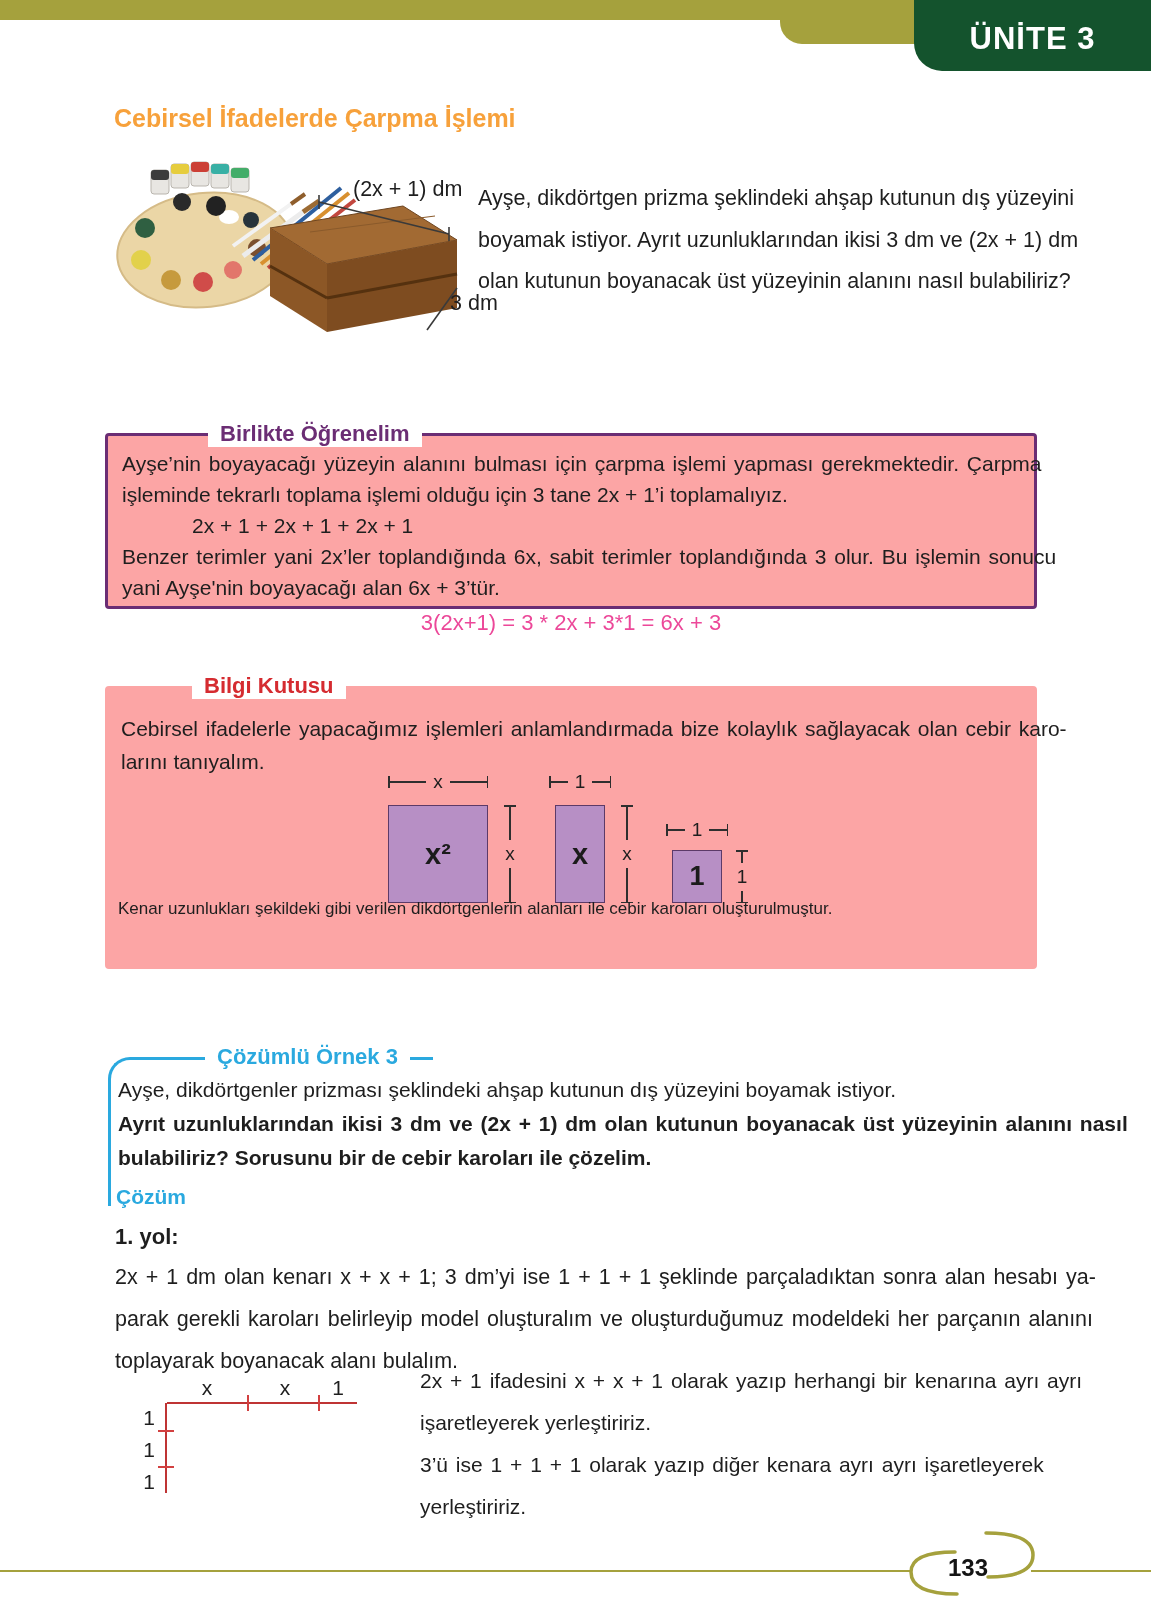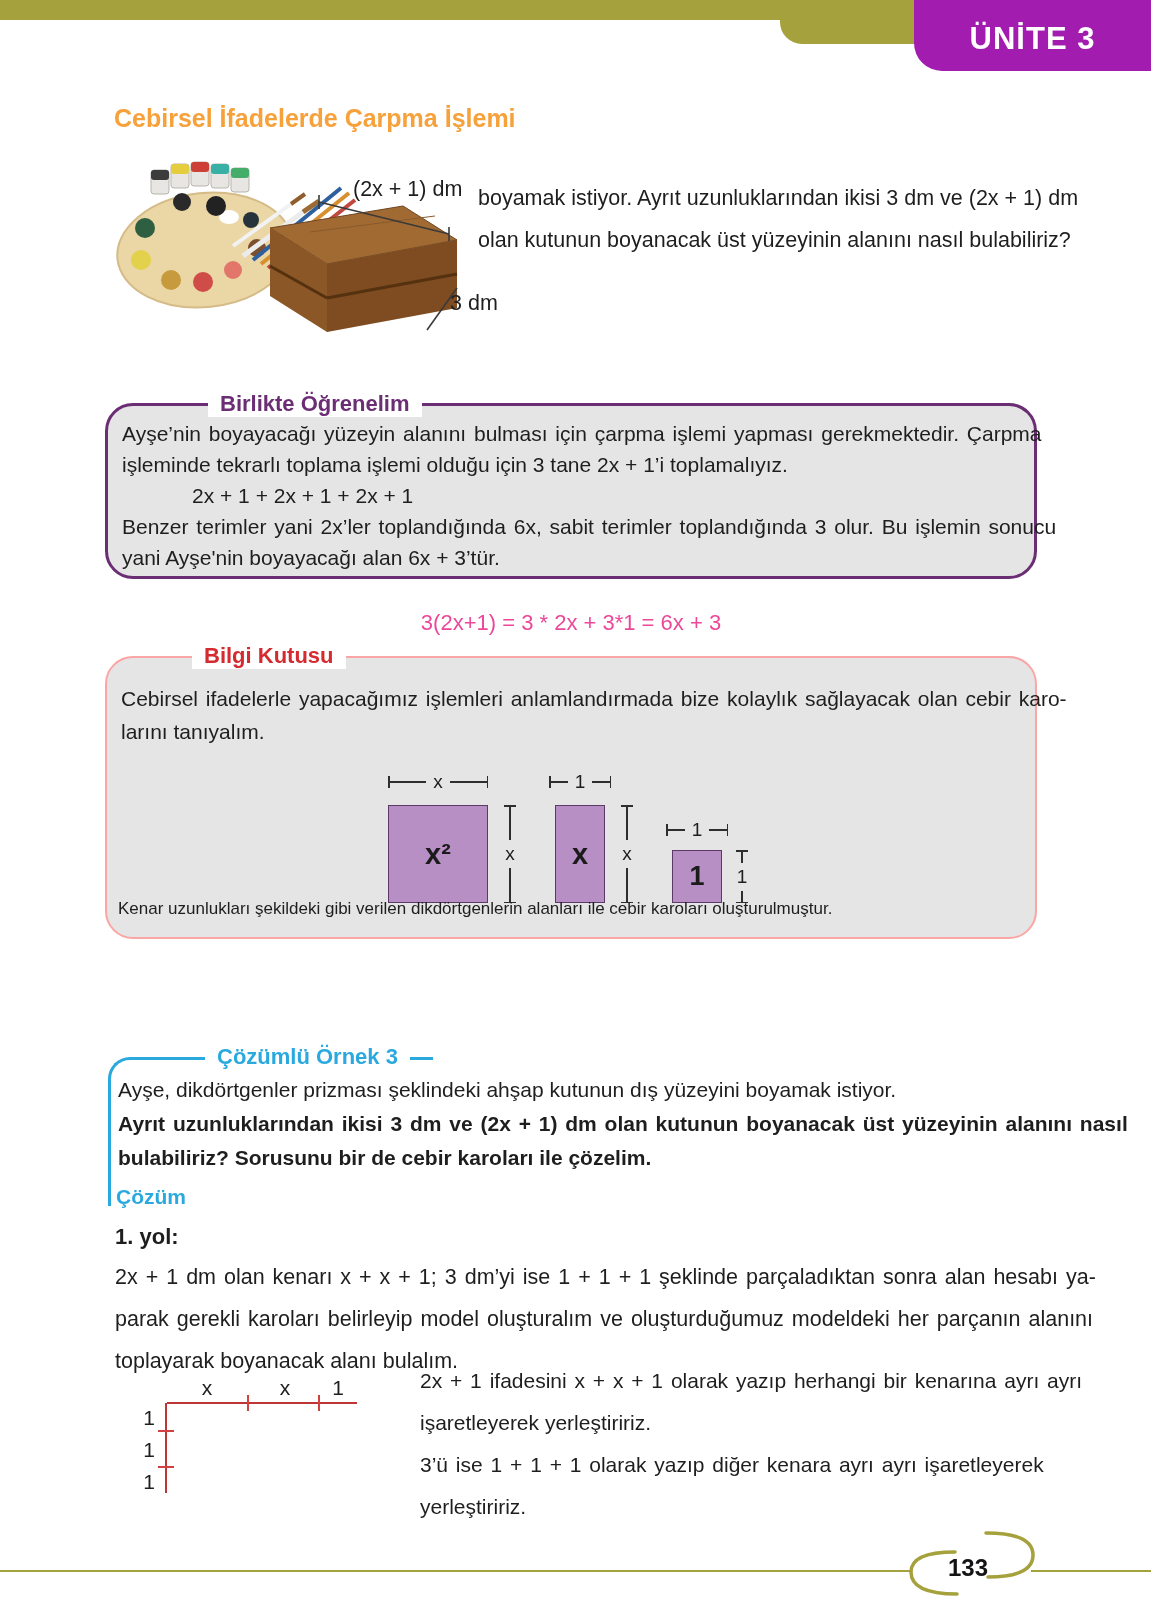--- a/index.html
+++ b/index.html
@@ -3,34 +3,34 @@
 <meta charset="utf-8">
 <style>
   html,body{margin:0;padding:0;background:#ffffff;}
   .page{position:relative;width:1151px;height:1624px;background:#fff;overflow:hidden;
         font-family:"Liberation Sans",sans-serif;color:#1e1e1e;}
   .page > *{position:absolute;}
 
   
   .topbar{left:0;top:0;width:1151px;height:20px;background:#A5A13D;}
   .tab-mid{right:0;top:0;width:371px;height:44px;background:#A5A13D;border-bottom-left-radius:22px;}
-  .tab-deep{right:0;top:0;width:237px;height:71px;background:#a21caf;border-bottom-left-radius:28px;
+  .tab-deep{right:0;top:0;width:237px;height:71px;background:#14532d;border-bottom-left-radius:28px;
             color:#fff;font-weight:700;font-size:31px;letter-spacing:1px;
             display:flex;align-items:center;justify-content:center;padding-top:6px;box-sizing:border-box;}
 
   .heading{left:114px;top:104px;margin:0;font-size:25px;font-weight:700;color:#F7A13B;white-space:nowrap;}
 
   .figure{left:105px;top:160px;width:370px;height:185px;}
   .lab-dimtop{left:353px;top:177px;font-size:21.5px;white-space:nowrap;}
   .lab-dimside{left:450px;top:291px;font-size:21.5px;white-space:nowrap;}
 
   .intro{left:478px;top:178px;width:580px;font-size:21.5px;line-height:41.5px;}
   .line{white-space:nowrap;}
 
-  .box{border-radius:28px;background:#e5e5e5;box-sizing:border-box;}
+  .box{border-radius:4px;background:#fca5a5;box-sizing:border-box;margin-top:30px;}
   .box.purple{left:105px;top:403px;width:932px;height:176px;border:3px solid #6B2D74;}
   .box.red{left:105px;top:656px;width:932px;height:283px;border:2px solid #fca5a5;}
   .box-title{position:absolute;top:-15px;background:#fff;padding:0 12px;font-size:22px;font-weight:700;white-space:nowrap;}
   .purple-t{left:100px;color:#6B2D74;}
   .red-t{left:85px;color:#D52B30;}
   .box-content{padding:12px 14px 0 14px;font-size:21px;line-height:31px;}
   .box.red .box-content{padding-top:24px;line-height:33px;}
   .indent{padding-left:70px;}
   .ws{word-spacing:2px;}
 
@@ -144,20 +144,21 @@
       <line x1="214" y1="42" x2="344" y2="74"></line>
       <line x1="214" y1="35" x2="214" y2="49"></line>
       <line x1="344" y1="67" x2="344" y2="81"></line>
       <line x1="322" y1="170" x2="352" y2="128"></line>
     </g>
   </svg>
   <div class="lab-dimtop">(2x + 1) dm</div>
   <div class="lab-dimside">3 dm</div>
 
   <div class="intro">
+    <div class="line">Ayşe, dikdörtgen prizma şeklindeki ahşap kutunun dış yüzeyini</div>
     <div class="line">boyamak istiyor. Ayrıt uzunluklarından ikisi 3 dm ve (2x + 1) dm</div>
     <div class="line">olan kutunun boyanacak üst yüzeyinin alanını nasıl bulabiliriz?</div>
   </div>
 
   <section class="box purple">
     <span class="box-title purple-t">Birlikte Öğrenelim</span>
     <div class="box-content">
       <div class="line ws">Ayşe’nin boyayacağı yüzeyin alanını bulması için çarpma işlemi yapması gerekmektedir. Çarpma</div>
       <div class="line">işleminde tekrarlı toplama işlemi olduğu için 3 tane 2x + 1’i toplamalıyız.</div>
       <div class="line indent">2x + 1 + 2x + 1 + 2x + 1</div>

